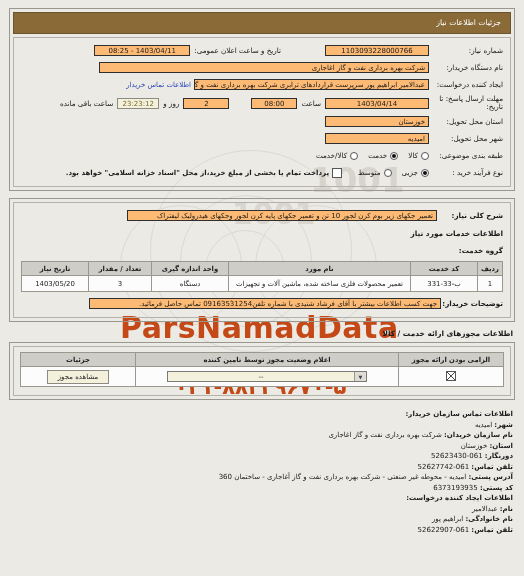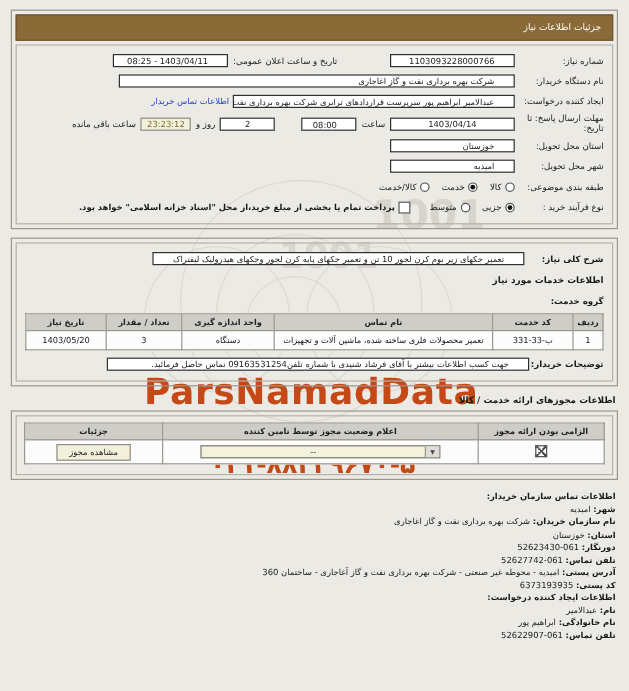--- a/index.html
+++ b/index.html
@@ -79,24 +79,24 @@
     flex: 0 0 auto;
     text-align: right;
     padding-left: 4px;
     white-space: nowrap;
     font-size: 7.2px;
   }
   .lbl.w1 { width: 70px; }
 
   .field {
     border: 1px solid #2f2f2f;
-    background: #ffffff;
+    background: #fdba74;
     height: 11px;
     line-height: 11px;
-    padding: 0 16px;
+    padding: 0 3px;
     font-size: 7px;
     text-align: center;
     overflow: hidden;
     white-space: nowrap;
     box-sizing: border-box;
   }
   .field.rtl-text { text-align: right; }
   .field.mid { width: 104px; }
 
   .inline-lbl {
@@ -362,21 +362,21 @@
 
       <div class="row">
         <div class="lbl strong-lbl" style="width:62px;">گروه خدمت:</div>
       </div>
 
       <table class="grid">
         <thead>
           <tr>
             <th style="width:20px;">ردیف</th>
             <th style="width:62px;">کد خدمت</th>
-            <th>نام تماس</th>
+            <th>نام مورد</th>
             <th style="width:72px;">واحد اندازه گیری</th>
             <th style="width:58px;">تعداد / مقدار</th>
             <th style="width:62px;">تاریخ نیاز</th>
           </tr>
         </thead>
         <tbody>
           <tr>
             <td>1</td>
             <td>ب-33-331</td>
             <td>تعمیر محصولات فلزی ساخته شده، ماشین آلات و تجهیزات</td>

